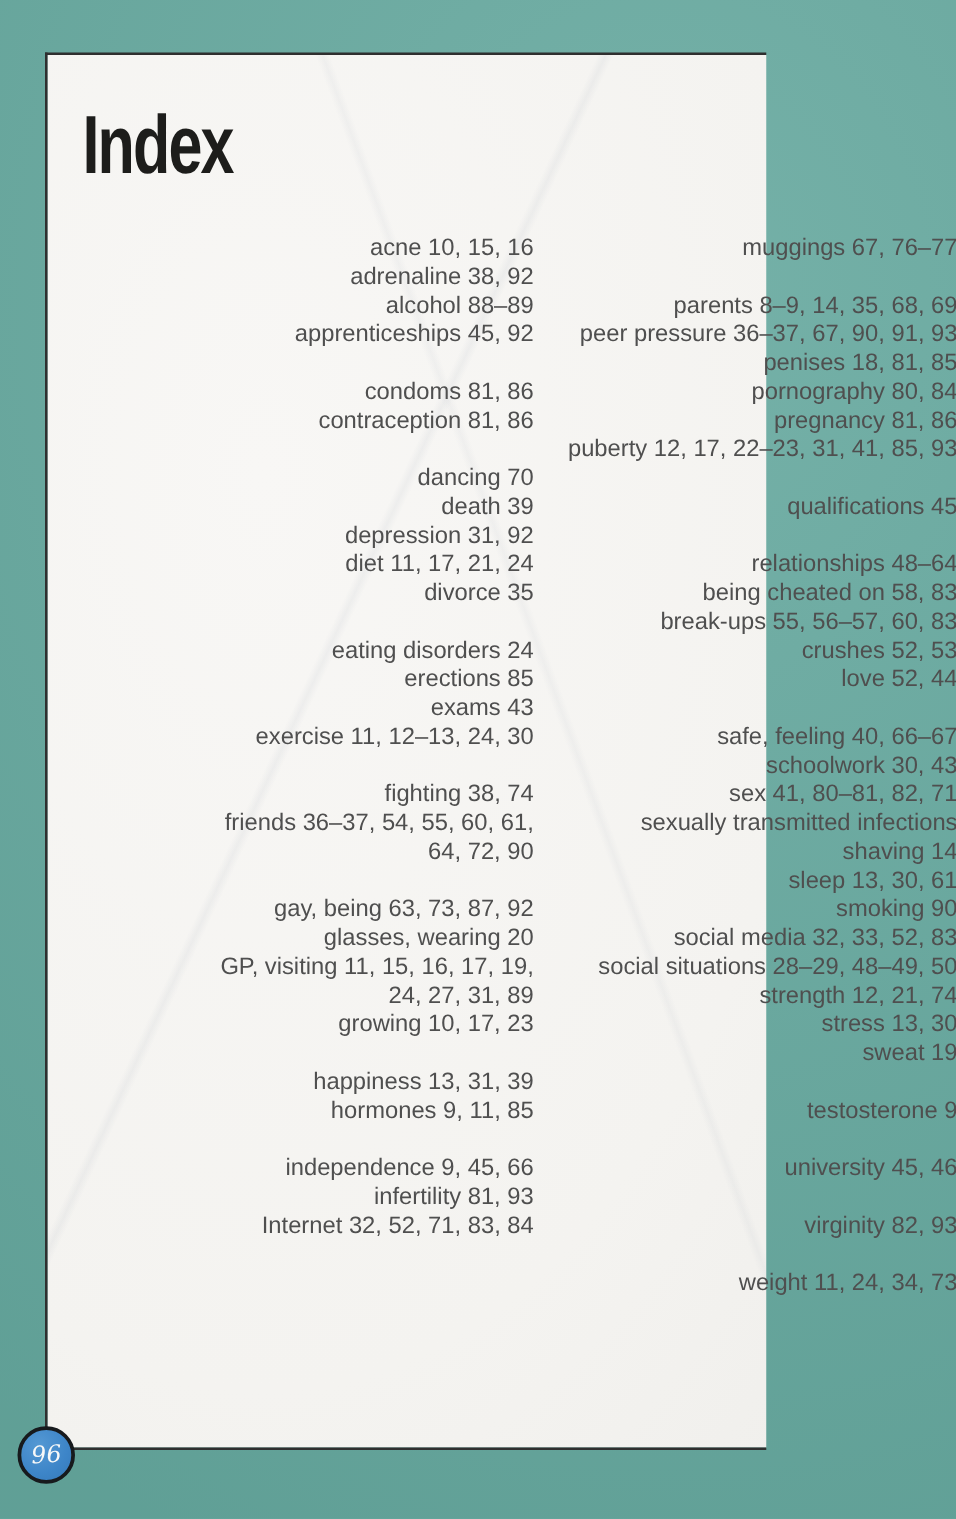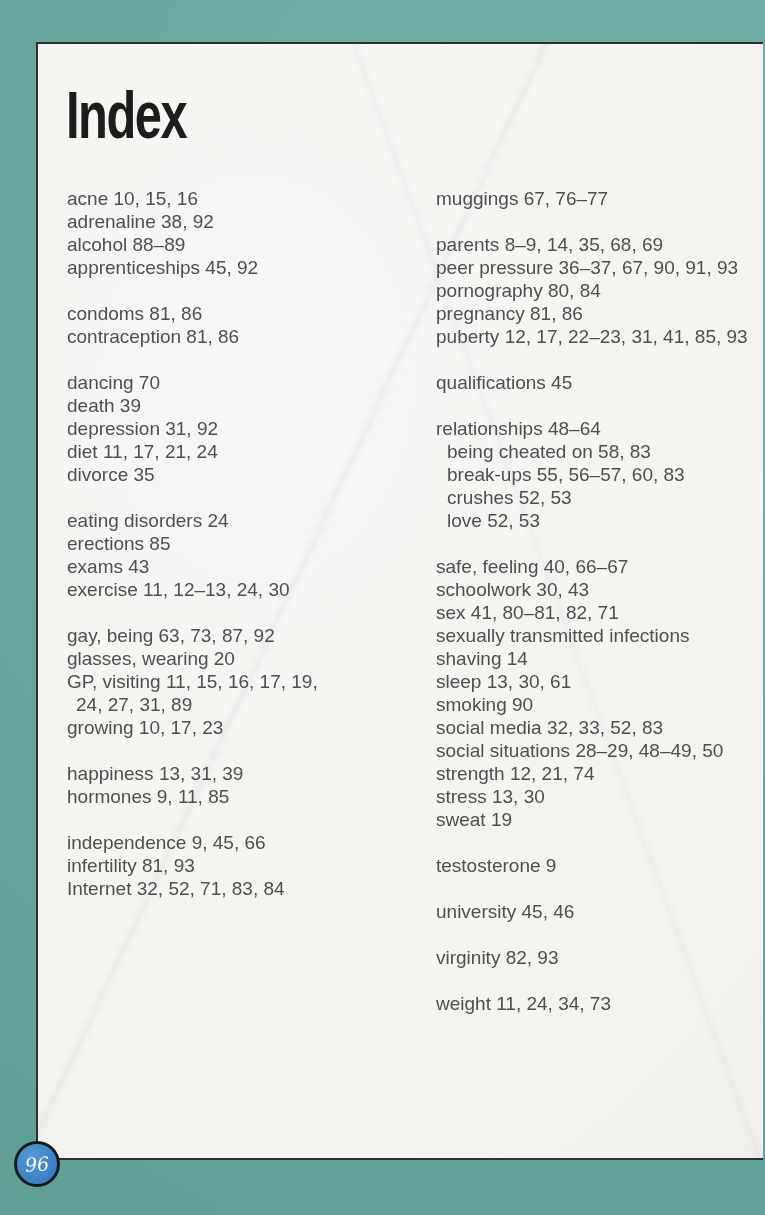--- a/index.html
+++ b/index.html
@@ -12,21 +12,21 @@
   }
   .cover {
     position: absolute; inset: 0;
     background:
       radial-gradient(120% 90% at 70% 20%, rgba(255,255,255,0.10), rgba(0,0,0,0.05)),
       #65a89e;
   }
   .page {
     position: absolute;
     left: 36px; top: 42px;
-    width: 727px; height: 1118px;
+    width: 577px; height: 1118px;
     background:
       linear-gradient(115deg, transparent 40.2%, rgba(150,160,175,0.10) 40.8%, transparent 41.4%),
       linear-gradient(70deg, transparent 63.2%, rgba(150,160,175,0.08) 63.8%, transparent 64.4%),
       radial-gradient(130% 110% at 30% 30%, #f8f7f5 0%, #f4f3f0 60%, #eeedea 100%);
     border: 2px solid #2f2f2f;
     border-right: none;
     box-sizing: border-box;
   }
   .title {
     position: absolute;
@@ -45,21 +45,21 @@
   }
   .col {
     position: absolute;
     top: 143px;
     font-size: 19px;
     line-height: 23px;
     color: #4f4f4f;
   }
   .col-left  { left: 29px;  width: 360px; }
   .col-right { left: 398px; width: 330px; }
-  .group { margin-bottom: 23px; }
+  .group { margin-bottom: 23px; text-align: right; }
   .group:last-child { margin-bottom: 0; }
   .entry .line { white-space: nowrap; }
   .entry .line.cont { padding-left: 9px; }
   .entry.sub { padding-left: 11px; }
   .page-badge {
     position: absolute;
     left: 14px; top: 1141px;
     width: 40px; height: 40px;
     border-radius: 50%;
     background: radial-gradient(circle at 35% 30%, #5498d3, #3d85c8 60%, #3579ba 100%);
@@ -132,20 +132,29 @@
           </div>
           <div class="entry">
             <div class="line">exams 43</div>
           </div>
           <div class="entry">
             <div class="line">exercise 11, 12–13, 24, 30</div>
           </div>
         </div>
         <div class="group">
           <div class="entry">
+            <div class="line">fighting 38, 74</div>
+          </div>
+          <div class="entry">
+            <div class="line">friends 36–37, 54, 55, 60, 61,</div>
+            <div class="line cont">64, 72, 90</div>
+          </div>
+        </div>
+        <div class="group">
+          <div class="entry">
             <div class="line">gay, being 63, 73, 87, 92</div>
           </div>
           <div class="entry">
             <div class="line">glasses, wearing 20</div>
           </div>
           <div class="entry">
             <div class="line">GP, visiting 11, 15, 16, 17, 19,</div>
             <div class="line cont">24, 27, 31, 89</div>
           </div>
           <div class="entry">
@@ -179,20 +188,23 @@
           </div>
         </div>
         <div class="group">
           <div class="entry">
             <div class="line">parents 8–9, 14, 35, 68, 69</div>
           </div>
           <div class="entry">
             <div class="line">peer pressure 36–37, 67, 90, 91, 93</div>
           </div>
           <div class="entry">
+            <div class="line">penises 18, 81, 85</div>
+          </div>
+          <div class="entry">
             <div class="line">pornography 80, 84</div>
           </div>
           <div class="entry">
             <div class="line">pregnancy 81, 86</div>
           </div>
           <div class="entry">
             <div class="line">puberty 12, 17, 22–23, 31, 41, 85, 93</div>
           </div>
         </div>
         <div class="group">
@@ -207,21 +219,21 @@
           <div class="entry sub">
             <div class="line">being cheated on 58, 83</div>
           </div>
           <div class="entry sub">
             <div class="line">break-ups 55, 56–57, 60, 83</div>
           </div>
           <div class="entry sub">
             <div class="line">crushes 52, 53</div>
           </div>
           <div class="entry sub">
-            <div class="line">love 52, 53</div>
+            <div class="line">love 52, 44</div>
           </div>
         </div>
         <div class="group">
           <div class="entry">
             <div class="line">safe, feeling 40, 66–67</div>
           </div>
           <div class="entry">
             <div class="line">schoolwork 30, 43</div>
           </div>
           <div class="entry">

